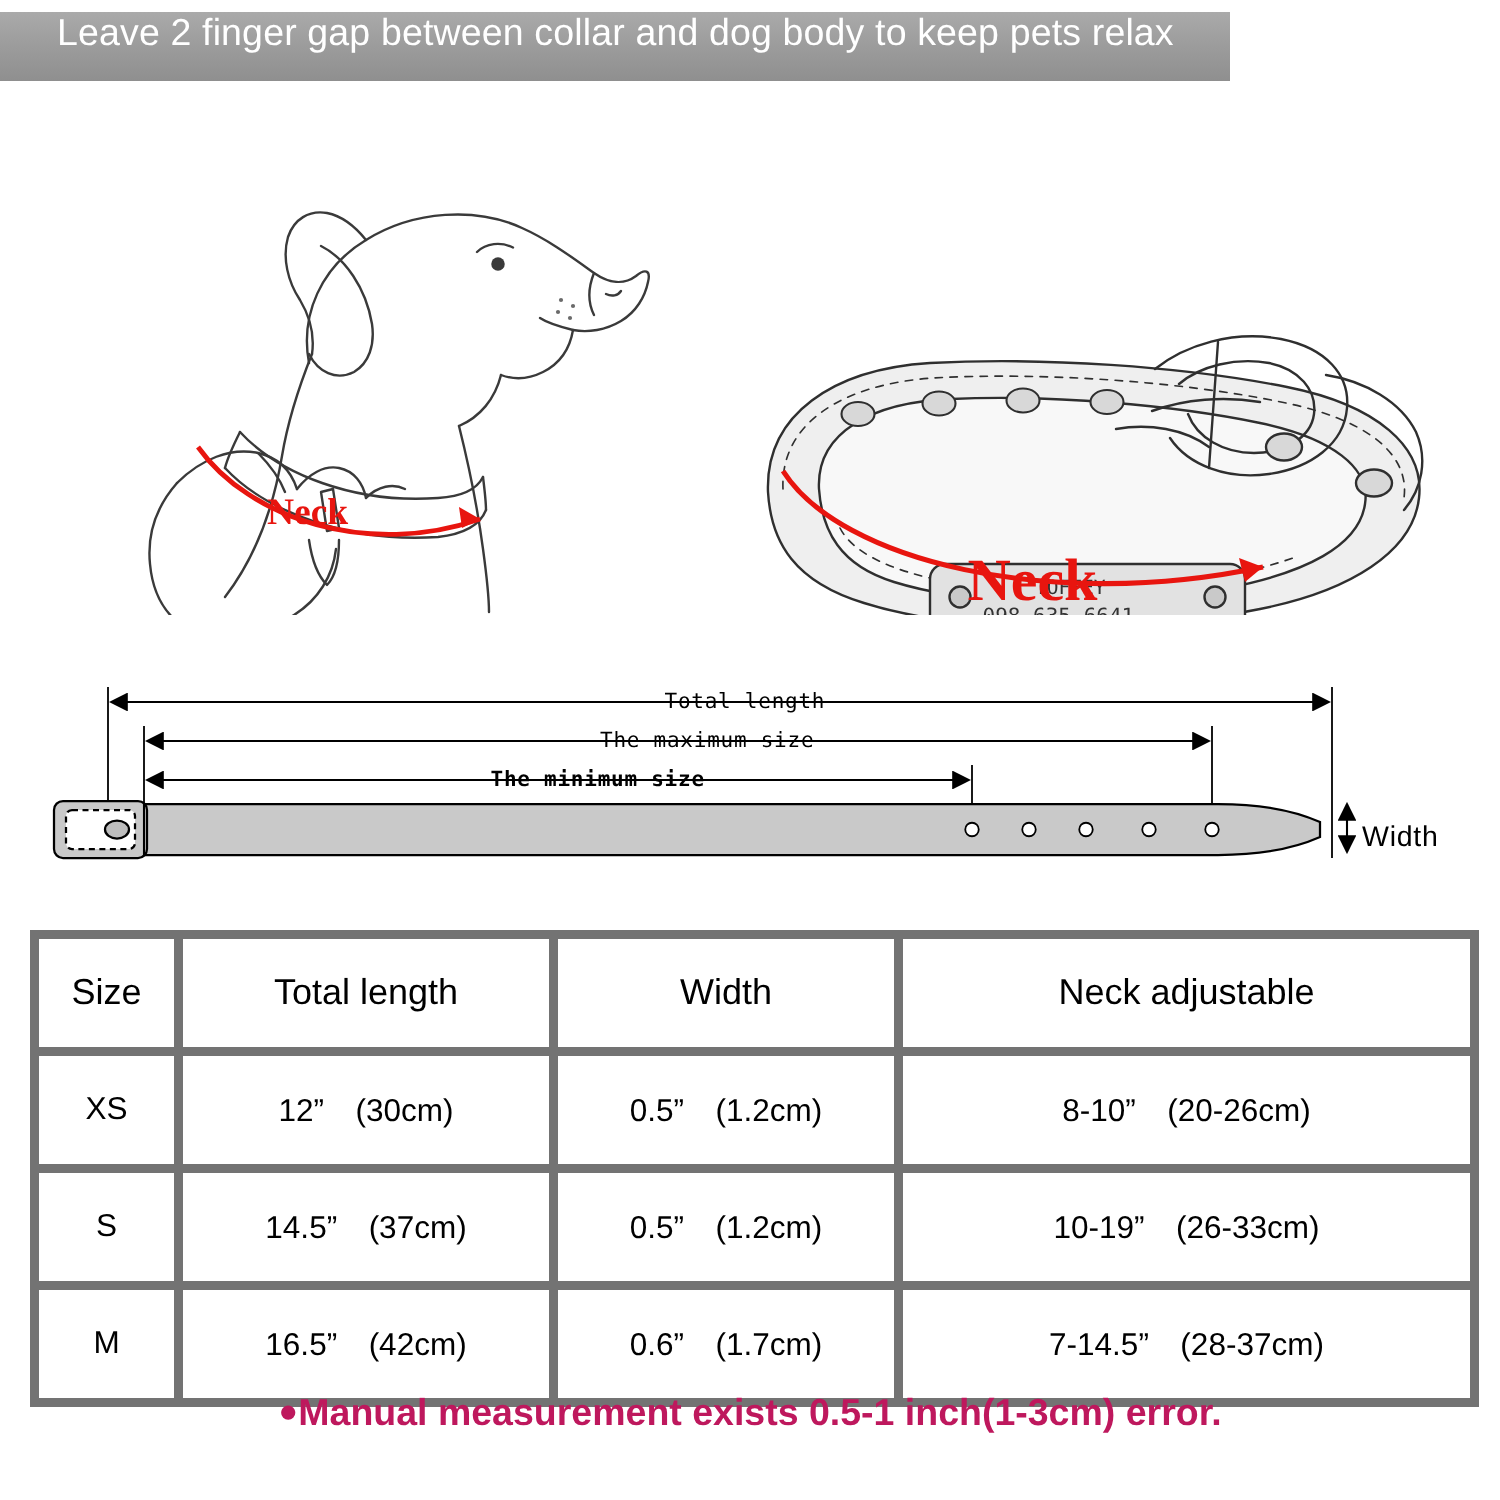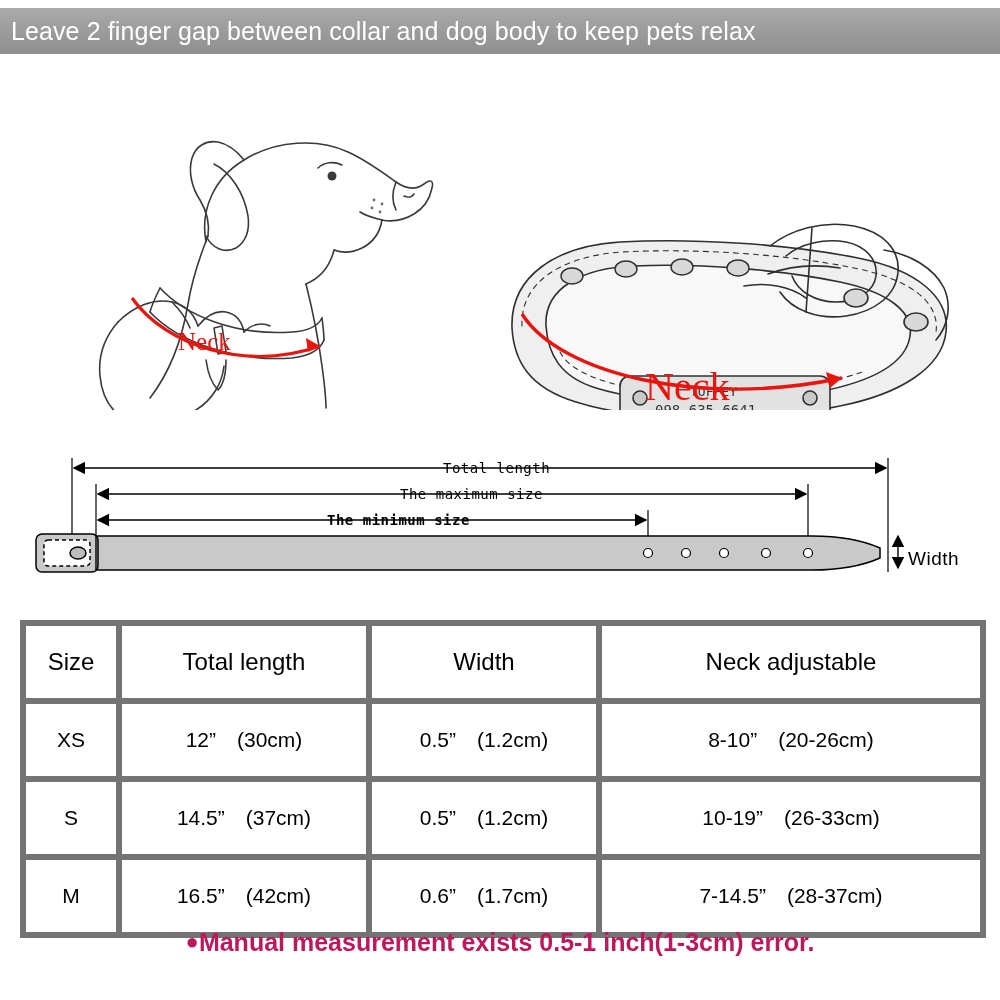--- a/index.html
+++ b/index.html
@@ -14,27 +14,26 @@
     font-family: "Liberation Sans", sans-serif;
     color: #000;
     overflow: hidden;
   }
 
   
   .banner {
     position: absolute;
     left: 0;
     top: 8px;
-    width: 1000px;
+    width: 820px;
     height: 46px;
     background: linear-gradient(to bottom, #aaaaaa 0%, #9d9d9d 45%, #8f8f8f 100%);
     display: flex;
-    align-items: center;
     box-sizing: border-box;
-    padding-left: 11px;
+    padding-left: 38px;
   }
   .banner-text {
     color: #ffffff;
     font-size: 25px;
     line-height: 28px;
     letter-spacing: 0.1px;
     white-space: nowrap;
     font-family: "Liberation Sans", sans-serif;
   }
 
@@ -45,21 +44,21 @@
     top: 60px;
     width: 1000px;
     height: 350px;
   }
   .illus svg { display:block; }
 
   .neck-label {
     position: absolute;
     color: #e8150f;
     font-family: "Liberation Serif", serif;
-    font-weight: 400;
+    font-weight: 700;
   }
   .neck-label.left {
     left: 178px;
     top: 268px;
     font-size: 25px;
   }
   .neck-label.right {
     left: 645px;
     top: 303px;
     font-size: 40px;

